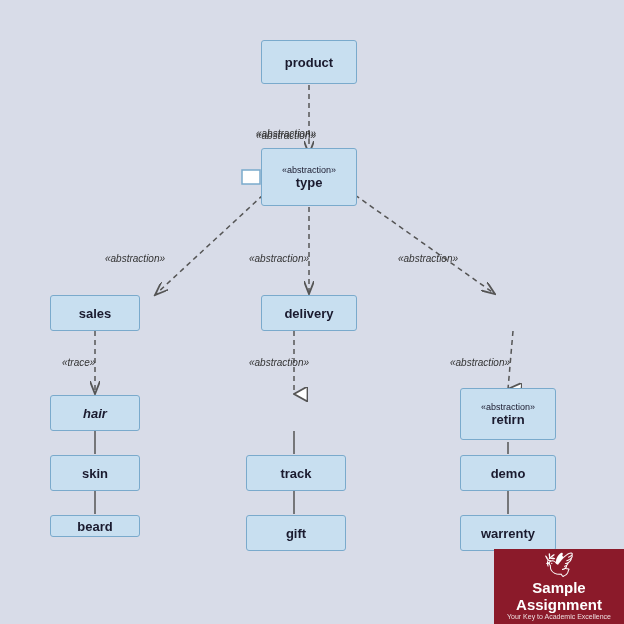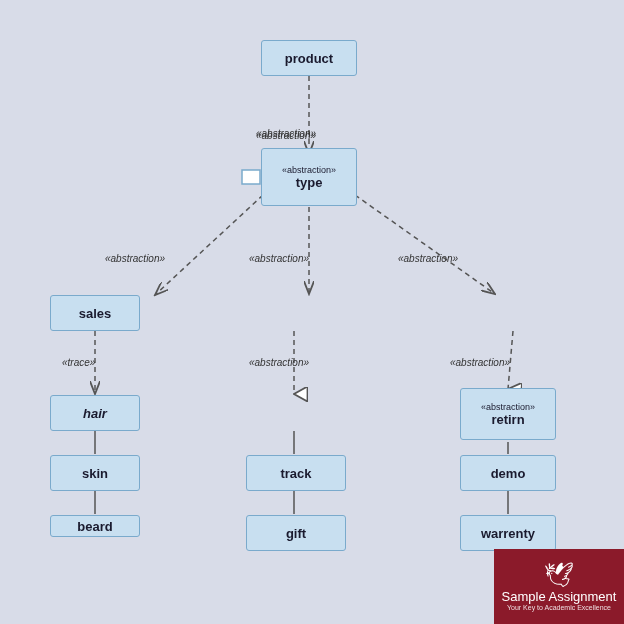--- a/index.html
+++ b/index.html
@@ -64,22 +64,22 @@
       flex-direction: column;
       align-items: center;
       justify-content: center;
       color: white;
       font-size: 9px;
       text-align: center;
       padding: 4px;
     }
 
     .watermark-title {
-      font-size: 13px;
-      font-weight: normal;
+      font-size: 15px;
+      font-weight: bold;
     }
 
     .watermark-subtitle {
       font-size: 7px;
       opacity: 0.85;
     }
 
     .watermark-bird {
       font-size: 24px;
       line-height: 1;
@@ -125,21 +125,21 @@
   <line x1="508" y1="442" x2="508" y2="454" stroke="#555" stroke-width="1.5"></line>
   <line x1="508" y1="491" x2="508" y2="514" stroke="#555" stroke-width="1.5"></line>
 
   <rect x="242" y="170" width="18" height="14" fill="white" stroke="#7aaacc" stroke-width="1.5"></rect>
 </svg>
 
 <div class="diagram">
 
   <div style="position:absolute; left:256px; top:128px; font-size:10px; color:#333; font-style:italic;">«abstraction»</div>
 
-  <div class="node" style="left:261px; top:40px; width:96px; height:36px;">
+  <div class="node" style="left:261px; top:40px; width:96px; height:44px;">
     <span>product</span>
   </div>
 
   <div class="node stereotype" style="left:261px; top:148px; width:96px; height:58px;">
     <div>
       <span class="stereotype-label">«abstraction»</span>
       <span>type</span>
     </div>
   </div>
 
@@ -148,20 +148,23 @@
   <div style="position:absolute; left:105px; top:253px; font-size:10px; color:#333; font-style:italic; white-space:nowrap;">«abstraction»</div>
 
   <div style="position:absolute; left:249px; top:253px; font-size:10px; color:#333; font-style:italic; white-space:nowrap;">«abstraction»</div>
 
   <div style="position:absolute; left:398px; top:253px; font-size:10px; color:#333; font-style:italic; white-space:nowrap;">«abstraction»</div>
 
   <div class="node" style="left:50px; top:295px; width:90px; height:36px;">
     <span>sales</span>
   </div>
 
+  <div class="node" style="left:261px; top:295px; width:96px; height:36px;">
+    <span>delivery</span>
+  </div>
 
 
   <div style="position:absolute; left:62px; top:357px; font-size:10px; color:#333; font-style:italic; white-space:nowrap;">«trace»</div>
 
   <div style="position:absolute; left:249px; top:357px; font-size:10px; color:#333; font-style:italic; white-space:nowrap;">«abstraction»</div>
 
   <div style="position:absolute; left:450px; top:357px; font-size:10px; color:#333; font-style:italic; white-space:nowrap;">«abstraction»</div>
 
   <div class="node" style="left:50px; top:395px; width:90px; height:36px;font-style:italic;">
     <span>hair</span>

